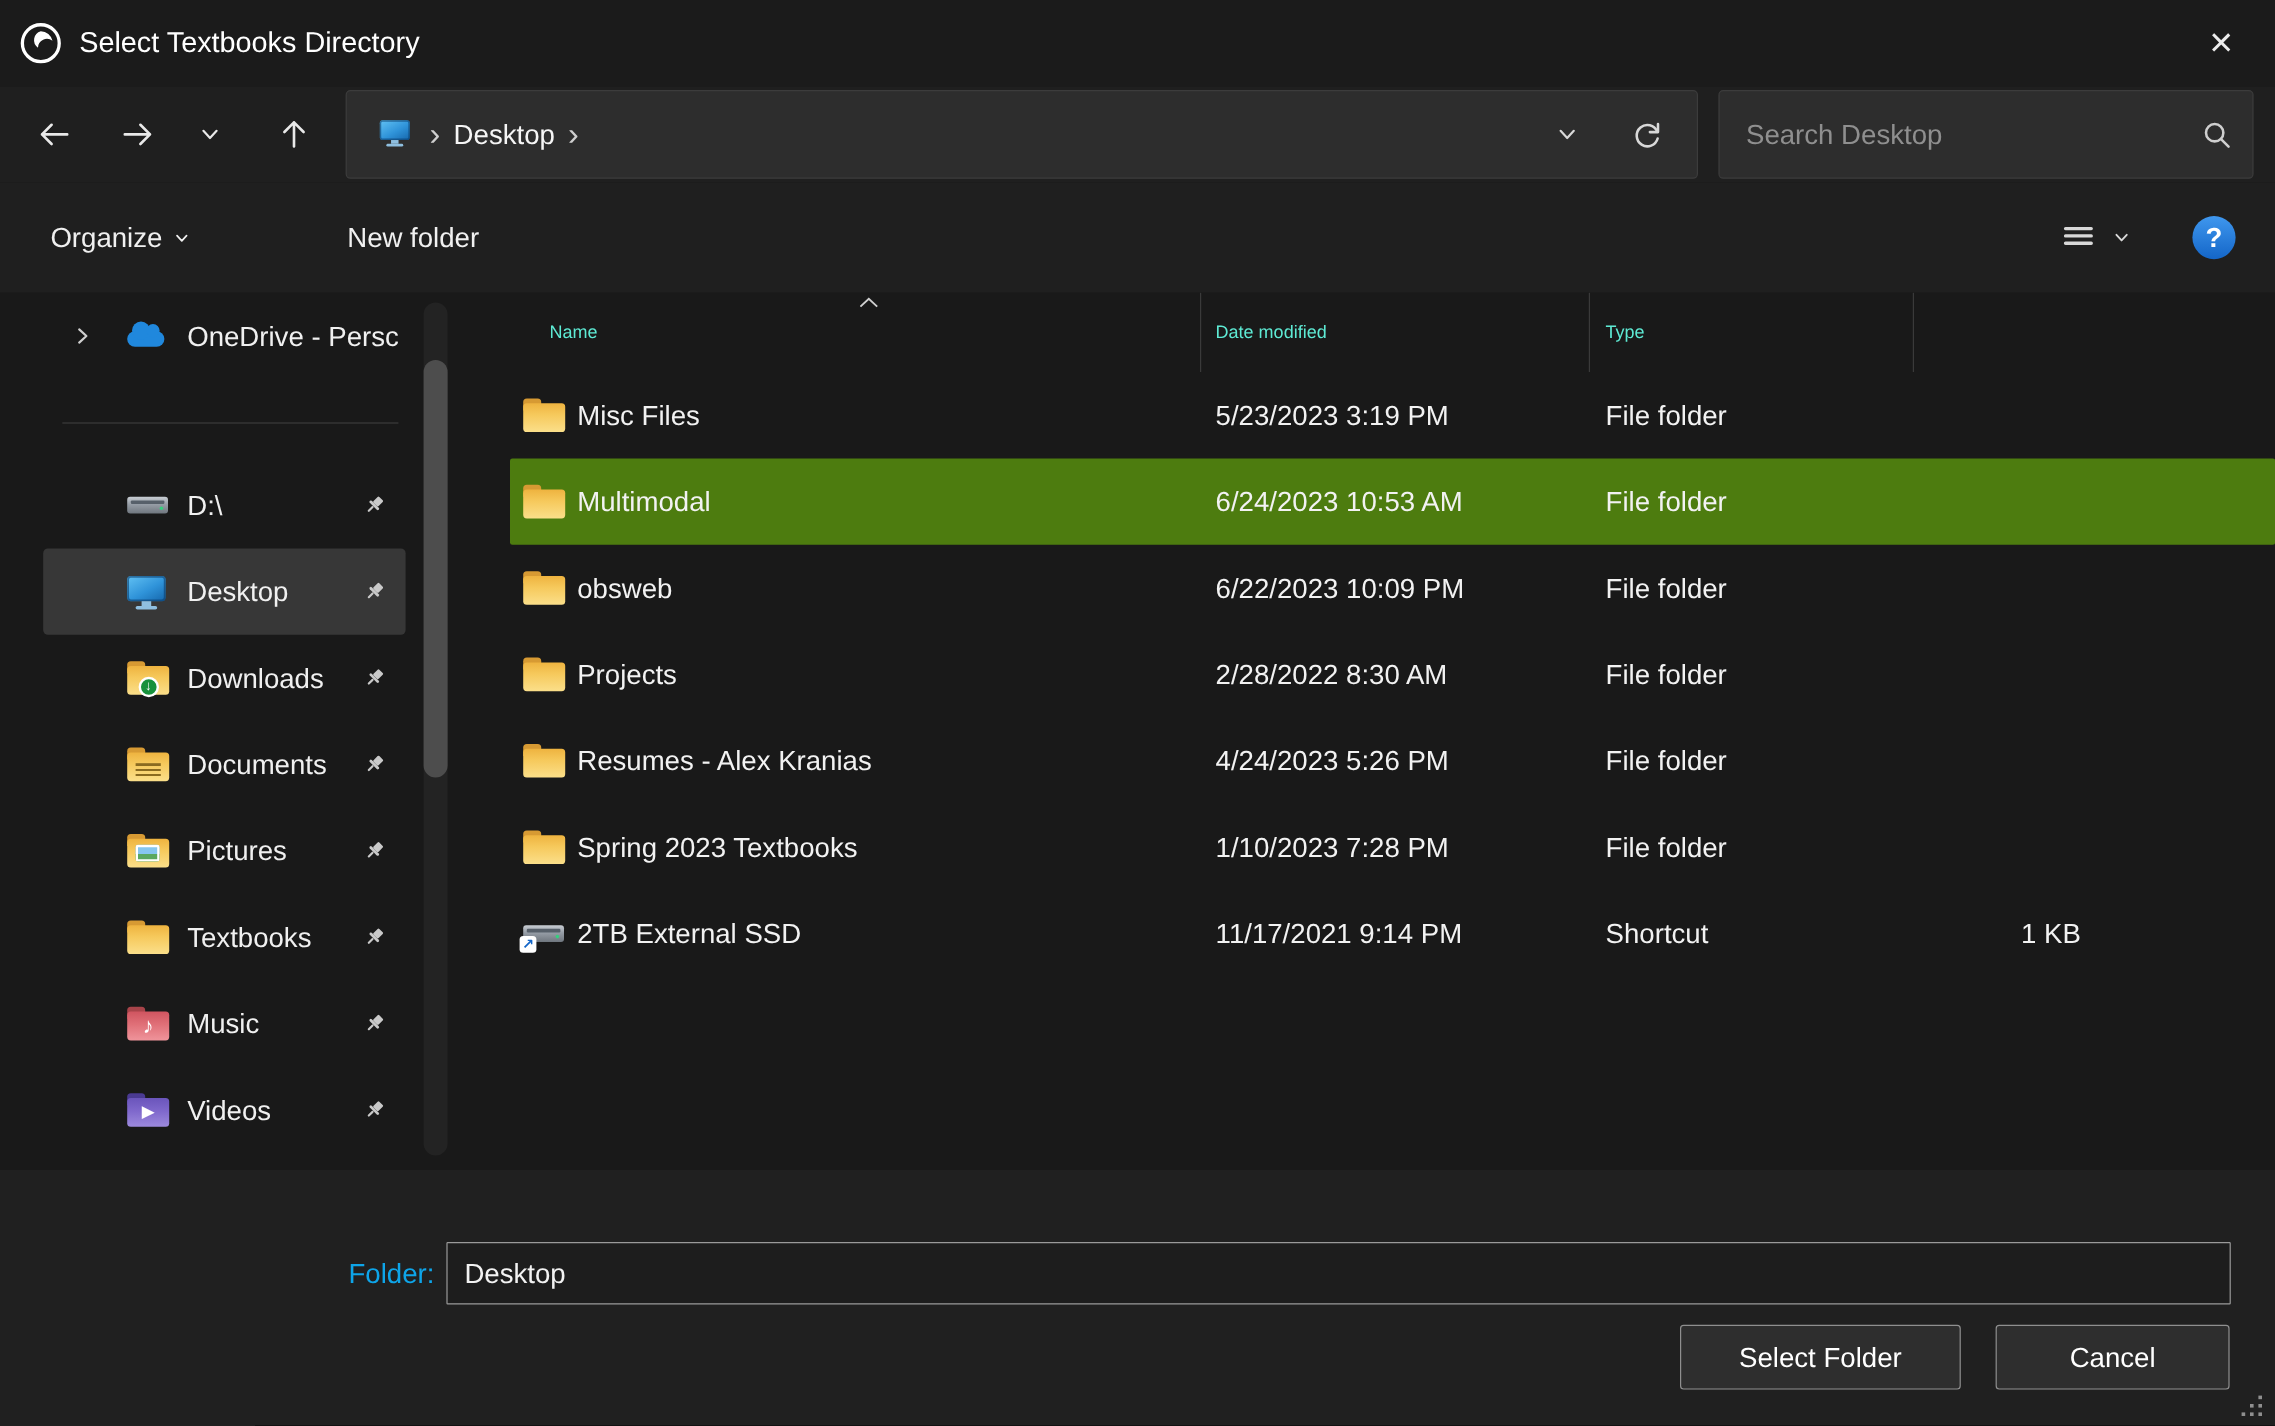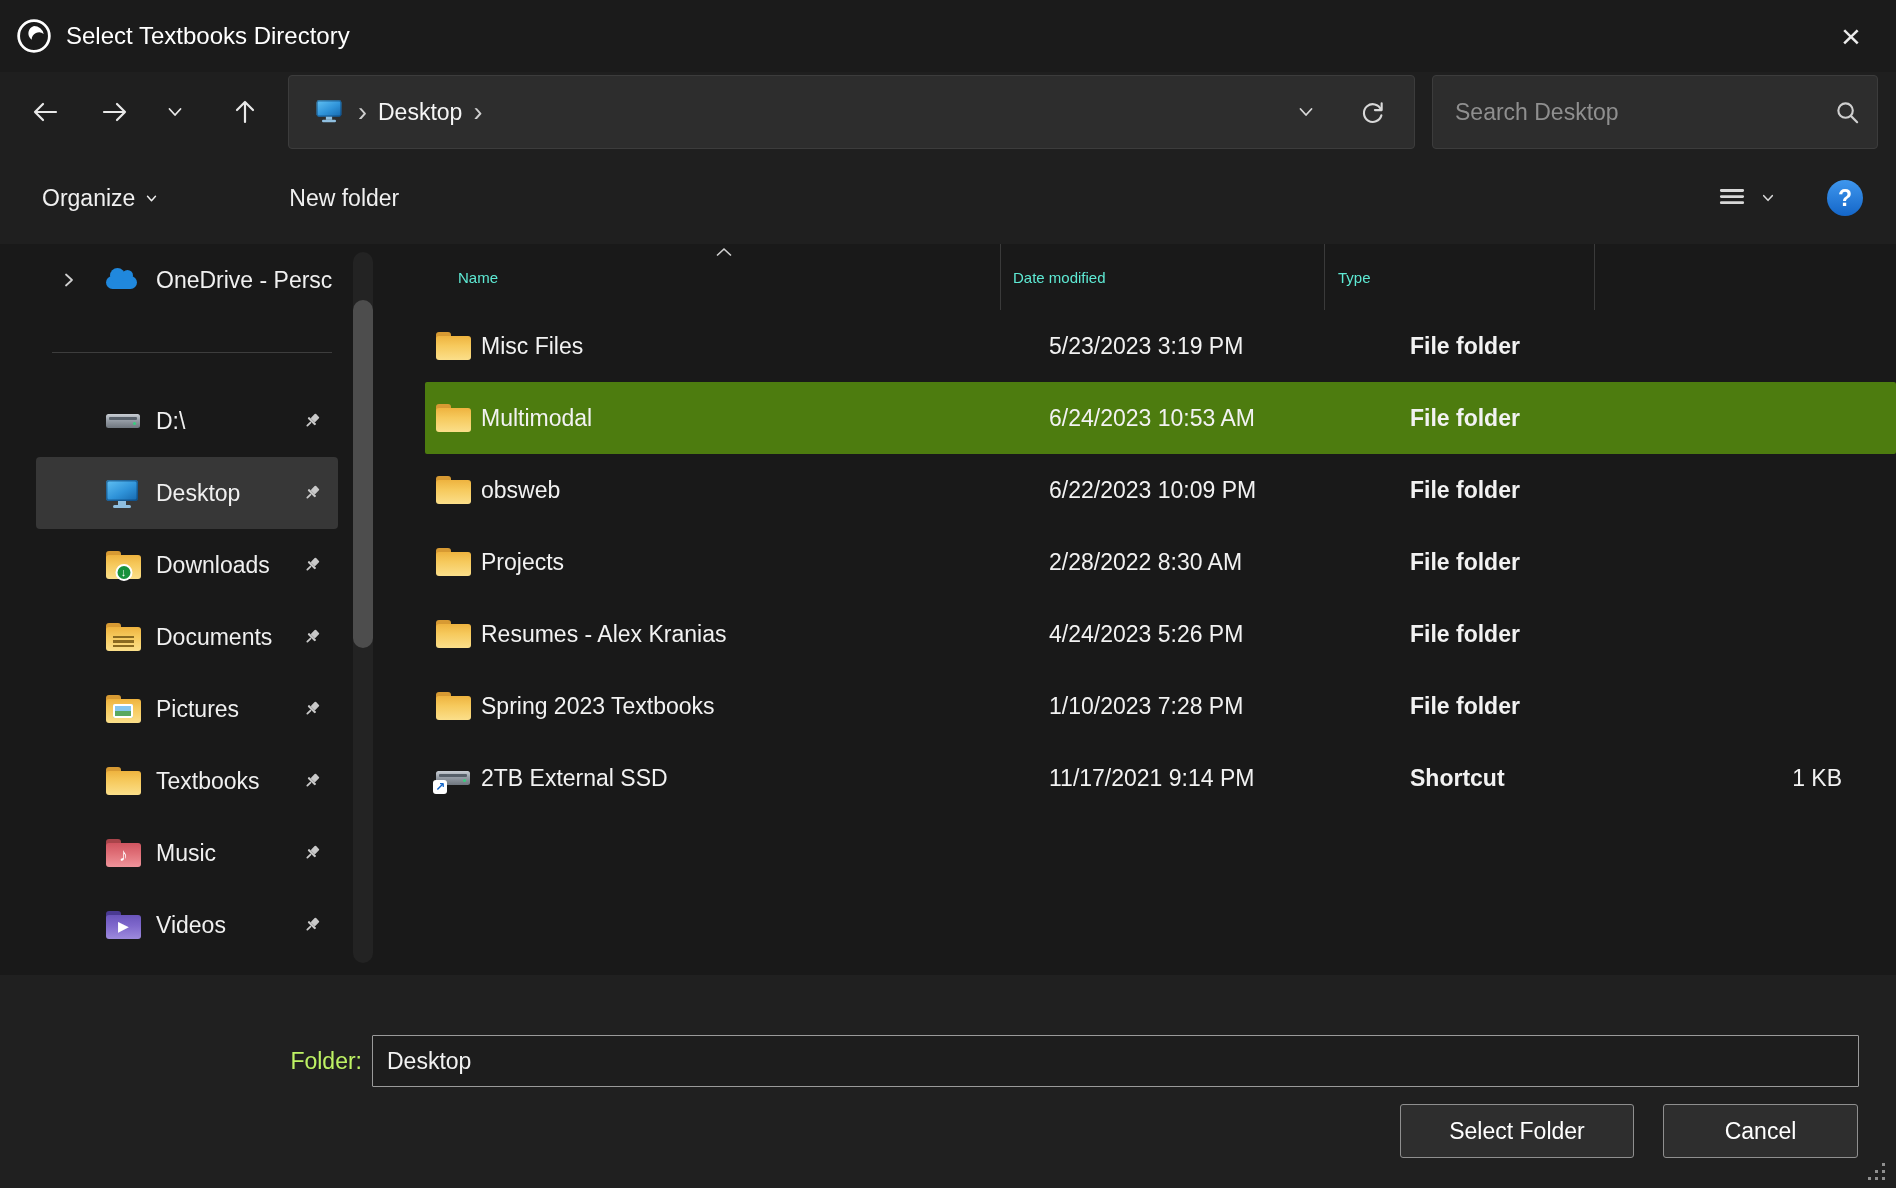--- a/index.html
+++ b/index.html
@@ -60,30 +60,30 @@
   
   .filelist { flex:1; position:relative; }
   .lheader { display:flex; height:66px; font-size:15px; color:#5eead4; position:relative; }
   .hcell { display:flex; align-items:center; border-right:1px solid #3a3a3a; }
   .h-name { width:617px; padding-left:74px; }
   .h-date { width:324px; padding-left:12px; }
   .h-type { width:270px; padding-left:13px; }
   .h-size { width:181px; padding-left:13px; }
   .sortcaret { position:absolute; left:330px; top:2px; color:#cfcfcf; }
   .rows { margin-left:41px; }
-  .frow { display:flex; align-items:center; height:72px; font-size:23px; border-radius:2px;gap:36px; }
+  .frow { display:flex; align-items:center; height:72px; font-size:23px; border-radius:2px; }
   .frow.hl { background:#4d7c0f; }
   .c-name { width:576px; display:flex; align-items:center; padding-left:11px; gap:10px; }
   .c-date { width:324px; padding-left:12px; }
-  .c-type { width:270px; padding-left:13px;font-weight:bold; }
+  .c-type { width:270px; padding-left:13px; }
   .c-size { width:169px; text-align:right; padding-right:30px; }
 
   
   .footer { position:relative; height:213px; background:#202020; }
-  .f-label { position:absolute; left:0; top:60px; width:362px; height:52px; display:flex; align-items:center; justify-content:flex-end; font-size:23px; color:#bef264; }
+  .f-label { position:absolute; left:0; top:60px; width:362px; height:52px; display:flex; align-items:center; justify-content:flex-end; font-size:23px; color:#0ea5e9; }
   .f-input { position:absolute; left:372px; top:60px; width:1487px; height:52px; background:#1d1d1d; border:1px solid #9a9a9a; border-radius:1px; color:#f2f2f2; font-size:23px; padding:0 14px; font-family:inherit; outline:none; }
   .btn { position:absolute; top:129px; height:54px; background:#2e2e2e; border:1px solid #8f8f8f; border-radius:3px; color:#fff; font-size:23px; display:flex; align-items:center; justify-content:center; }
   .btn-select { left:1400px; width:234px; }
   .btn-cancel { left:1663px; width:195px; }
   .grip { position:absolute; right:8px; bottom:8px; width:20px; height:20px; }
   .grip::before { content:''; position:absolute; left:0; bottom:0; width:3px; height:3px; background:#8f8f8f;
     box-shadow:7px 0 0 #8f8f8f,14px 0 0 #8f8f8f,7px -7px 0 #8f8f8f,14px -7px 0 #8f8f8f,14px -14px 0 #8f8f8f; }
 
   
   .fic { position:relative; width:35px; height:28px; flex:none; }

